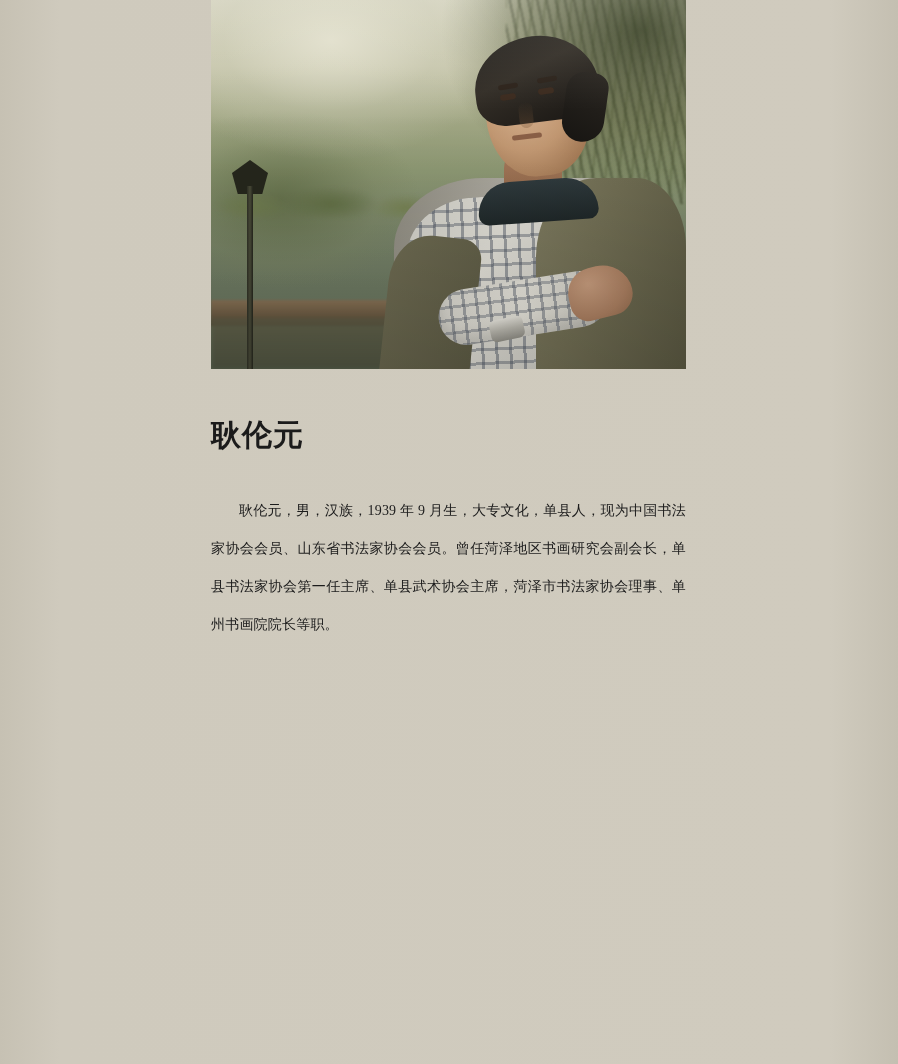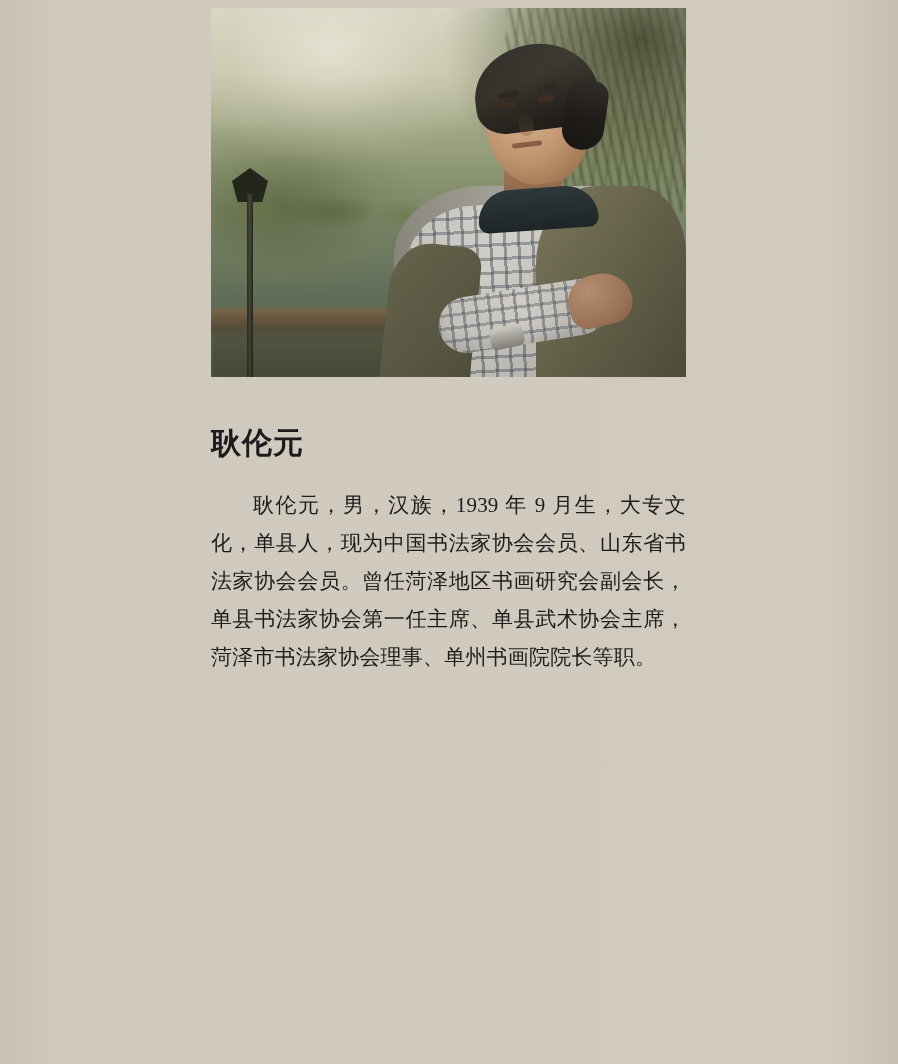--- a/index.html
+++ b/index.html
@@ -15,21 +15,21 @@
   }
   .page {
     position: relative;
     width: 898px;
     height: 1064px;
     background: linear-gradient(90deg, #c6c1b3 0px, #cfcabd 60px, #d0cbbe 830px, #c4bfb1 898px);
   }
   .content {
     position: absolute;
     left: 211px;
-    top: 8px;
+    top: 0;
     width: 475px;
   }
   
   .photo-wrap {
     position: relative;
     width: 475px;
     height: 369px;
     overflow: hidden;
     background: #8a8d7c;
   }
@@ -306,22 +306,22 @@
   
   .name {
     margin: 46px 0 0 0;
     font-size: 30px;
     font-weight: bold;
     color: #1b1b1b;
     letter-spacing: 1px;
     font-family: "Liberation Sans", sans-serif;
   }
   .para {
-    margin: 22px 0 0 0;
-    font-size: 21px;
+    margin: 36px 0 0 0;
+    font-size: 14px;
     line-height: 38px;
     color: #1c1c1c;
     text-align: justify;
     text-indent: 2em;
     letter-spacing: .2px;
   }
   .para + .para { margin-top: 0; }
 </style>
 </head>
 <body>

